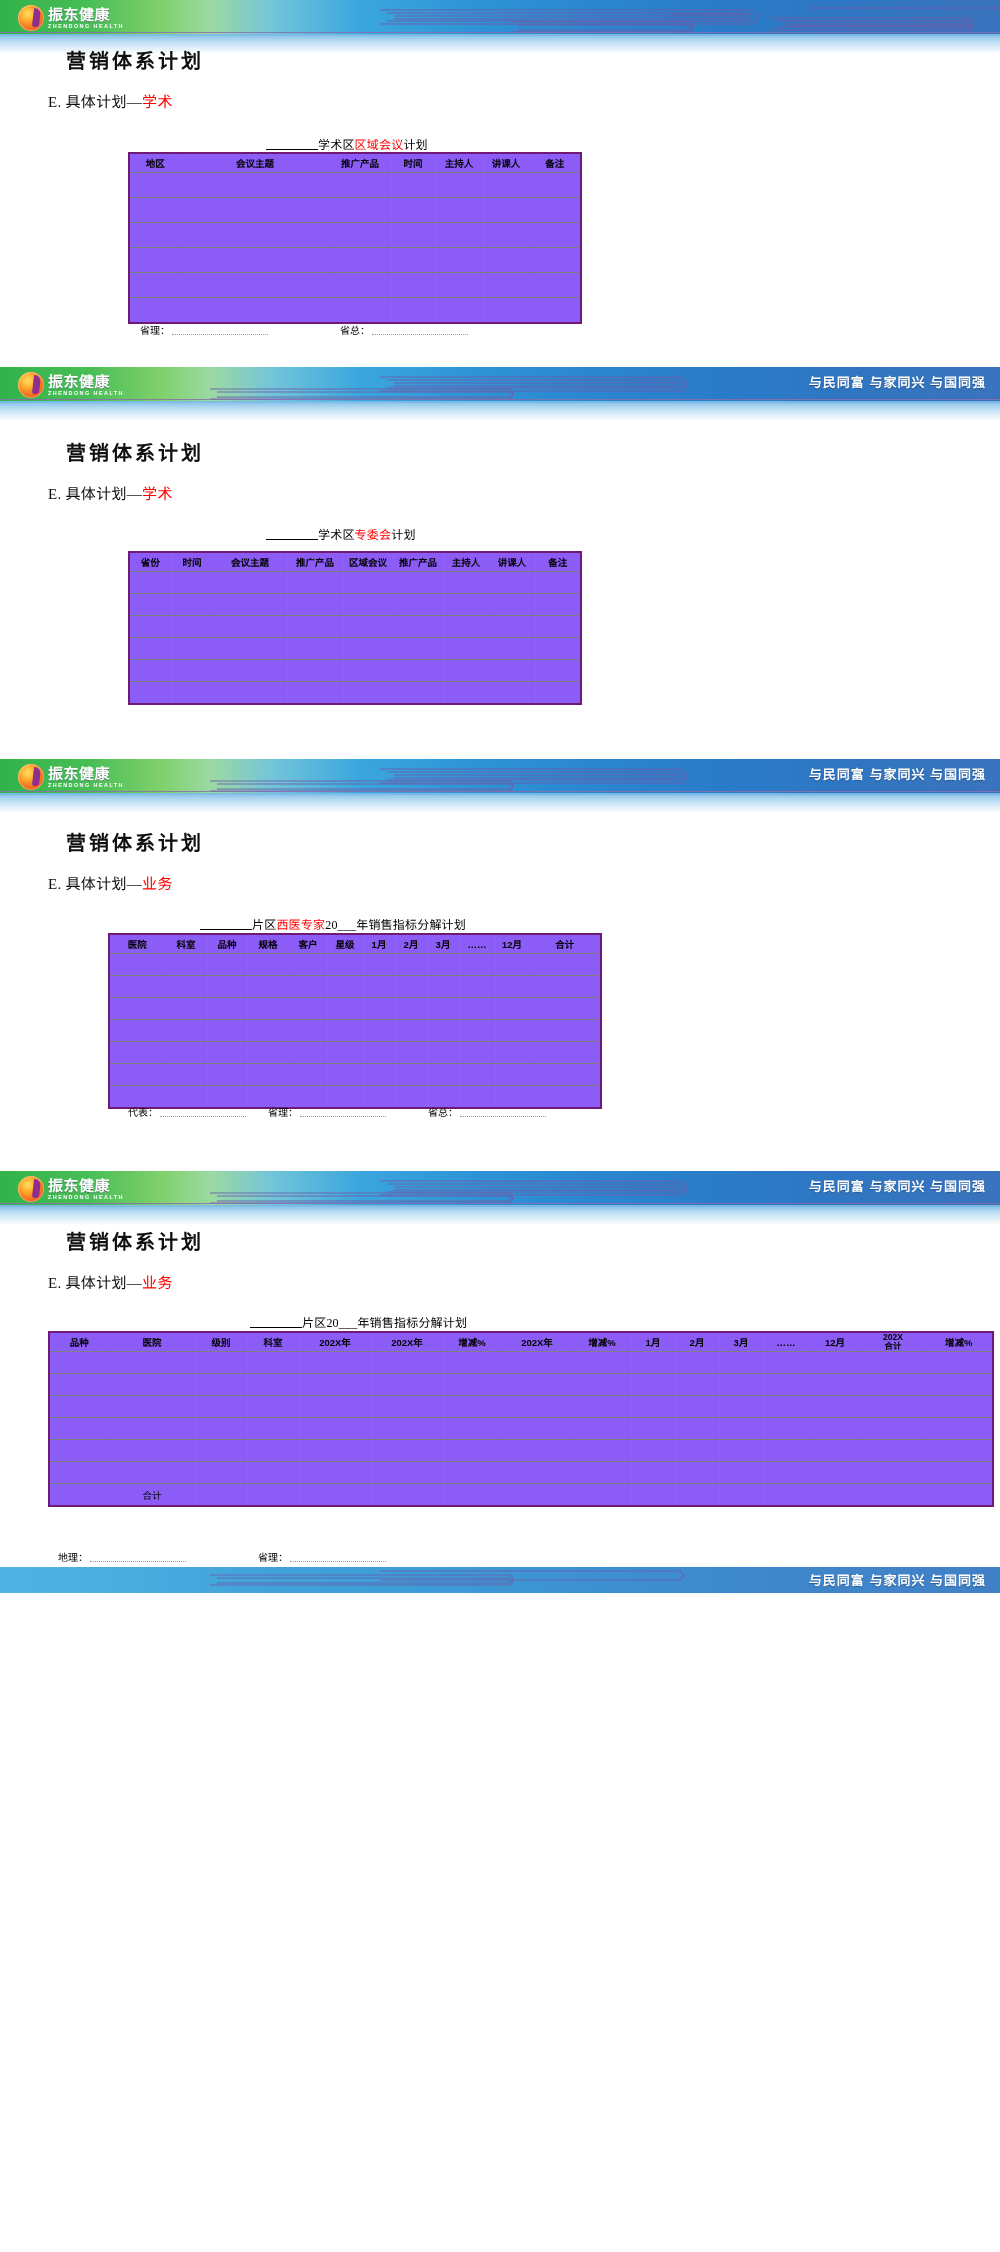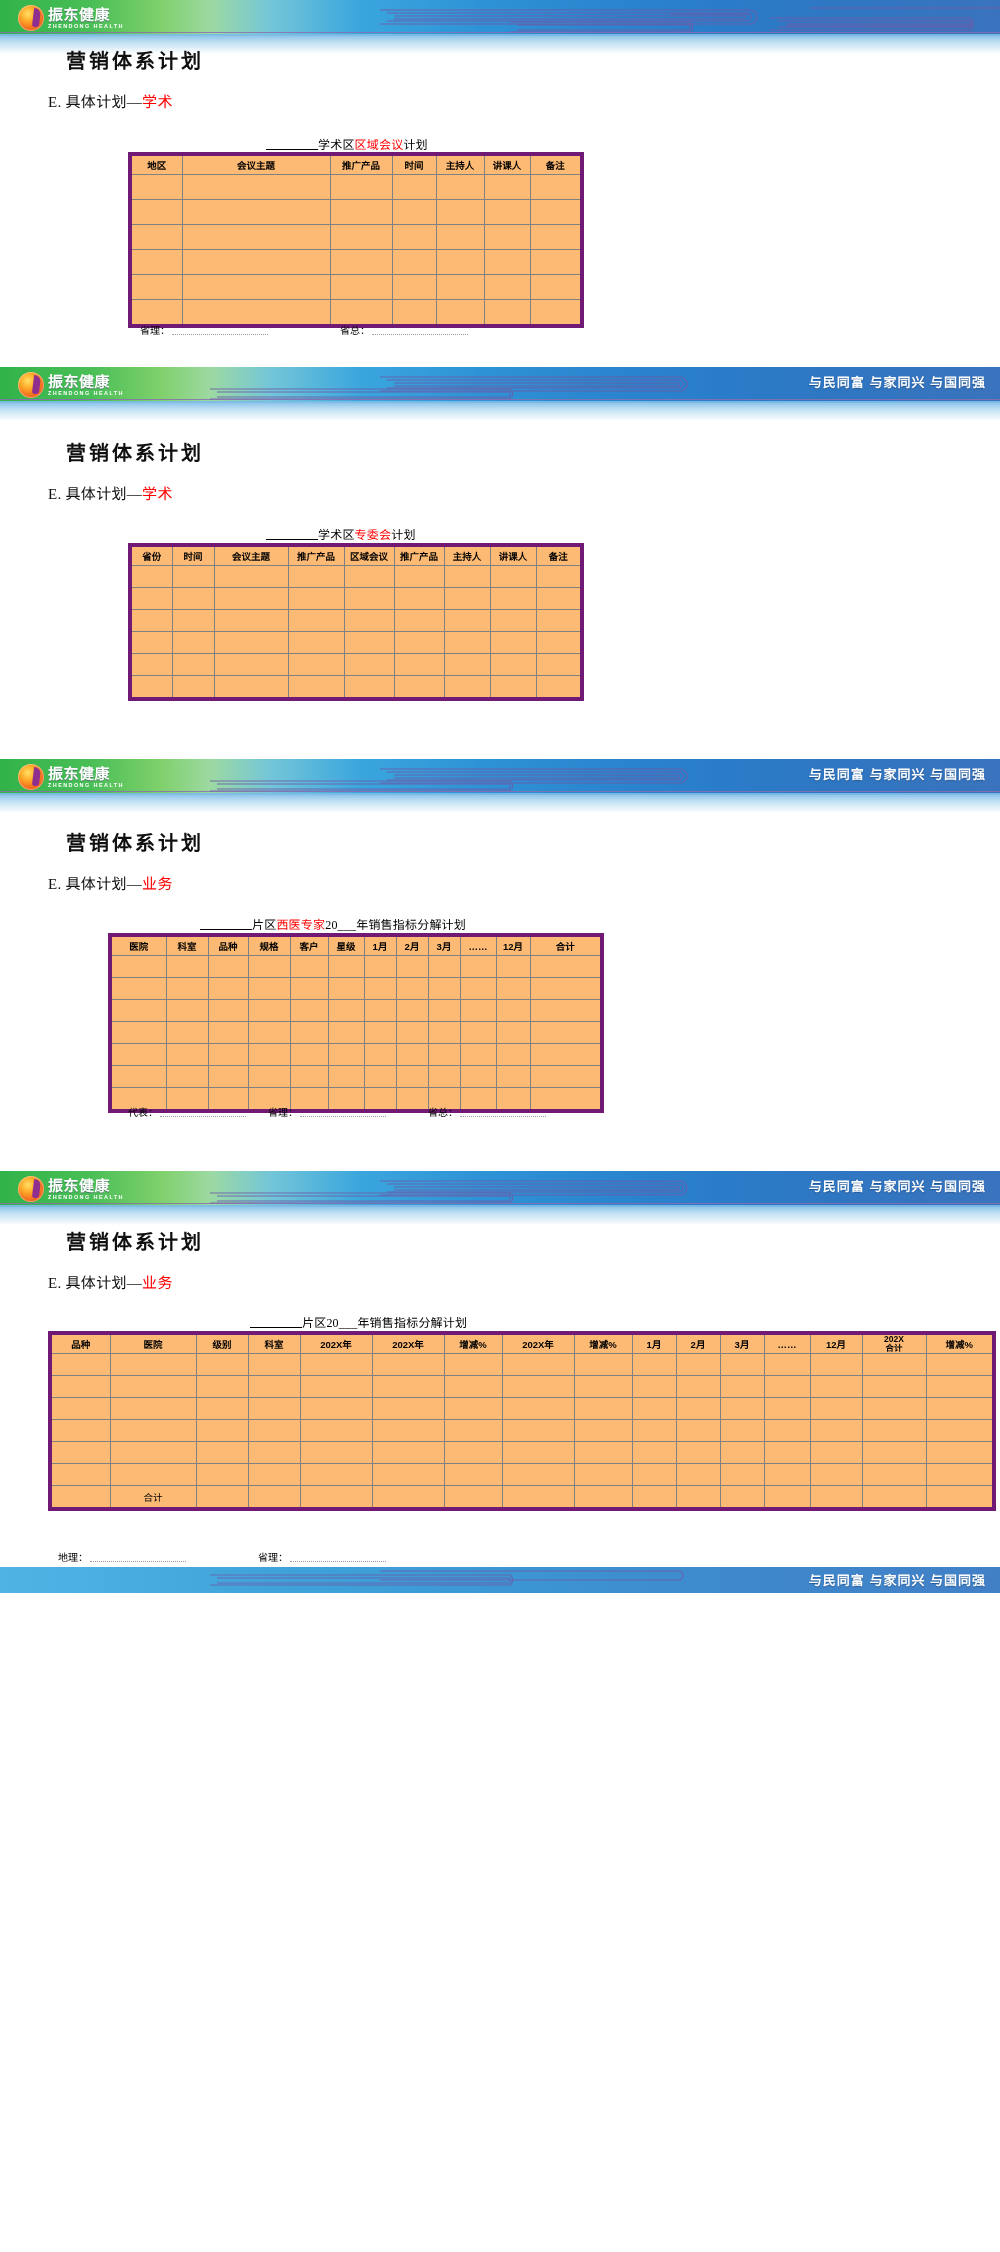--- a/index.html
+++ b/index.html
@@ -89,22 +89,22 @@
   }
   .tbl-title .blank{
     display:inline-block;border-bottom:1px solid #000;width:52px;height:11px;vertical-align:-1px;
   }
   .tbl-title .accent{color:#ff0000;}
 
   table.grid{
     position:absolute;
     border-collapse:collapse;
     table-layout:fixed;
-    background:#fdba74;
-    border:4px solid #701a75;
+    background:#8b5cf6;
+    border:2px solid #701a75;
   }
   table.grid td{
     border:1px solid #808080;
     font-size:9.5px;
     color:#000;
     text-align:center;
     vertical-align:middle;
     padding:0;
     font-family:"Liberation Sans","DejaVu Sans",sans-serif;
     white-space:nowrap;
@@ -279,21 +279,21 @@
 
     <div class="title" style="top:70px;">营销体系计划</div>
     <div class="subtitle" style="top:115px;">
       <span>E. 具体计划—</span><span class="accent">学术</span>
     </div>
 
     <div class="tbl-title" style="left:266px;top:158px;">
       <span class="blank"></span><span>学术区</span><span class="accent">专委会</span><span>计划</span>
     </div>
 
-    <table class="grid" id="t2" style="left:128px;top:176px;width:452px;">
+    <table class="grid" id="t2" style="left:128px;top:184px;width:452px;">
         <colgroup>
           <col style="width: 42px;">
           <col style="width: 42px;">
           <col style="width: 74px;">
           <col style="width: 56px;">
           <col style="width: 50px;">
           <col style="width: 50px;">
           <col style="width: 46px;">
           <col style="width: 46px;">
           <col style="width: 46px;">

